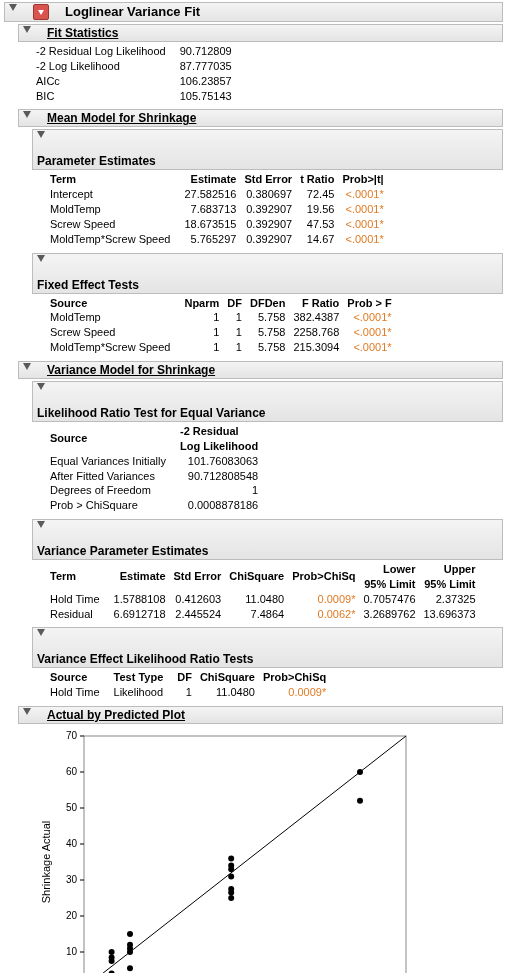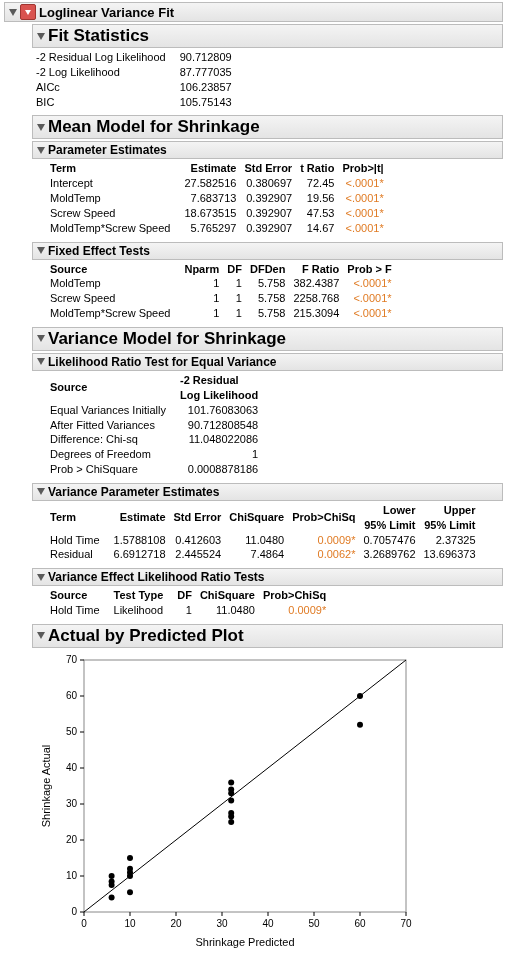--- a/index.html
+++ b/index.html
@@ -8,39 +8,41 @@
     font-size: 12px;
     color: #000;
     background: #fff;
     width: 507px;
   }
   .panel {
     padding: 2px 4px 6px 4px;
   }
   .header {
     display: flex;
-    align-items: center;
+    align-items: flex-start;
     background: linear-gradient(#f4f4f4, #e4e4e4);
     border: 1px solid #bcbcbc;
     padding: 1px 4px;
     margin-top: 2px;
     font-weight: bold;
-    gap: 3px;
+    gap: 16px;
   }
   .header.top {
     font-size: 13px;
     margin-top: 0;
   }
   .header.sub {
-    margin-left: 28px;
-    font-size: 17px;
+    margin-left: 14px;
+    font-size: 12px;
+    text-decoration: underline;
   }
   .header.sub2 {
     margin-left: 28px;
     font-size: 12px;
+    flex-direction: column;
   }
   .tri {
     width: 0; height: 0;
     border-left: 4px solid transparent;
     border-right: 4px solid transparent;
     border-top: 7px solid #5a5a5a;
     display: inline-block;
   }
   .red-btn {
     display:inline-flex;
@@ -238,24 +240,20 @@
         <th style="white-space:pre;text-align:left">-2 Residual
 Log Likelihood</th>
       </tr>
       <tr>
             <td class="left">Equal Variances Initially</td>
             <td>101.76083063</td>
           </tr>
       <tr>
             <td class="left">After Fitted Variances</td>
             <td>90.712808548</td>
-          </tr>
-      <tr>
-            <td class="left">Difference: Chi-sq</td>
-            <td>11.048022086</td>
           </tr>
       <tr>
             <td class="left">Degrees of Freedom</td>
             <td>1</td>
           </tr>
       <tr>
             <td class="left">Prob &gt; ChiSquare</td>
             <td>0.0008878186</td>
           </tr>
     </tbody>

